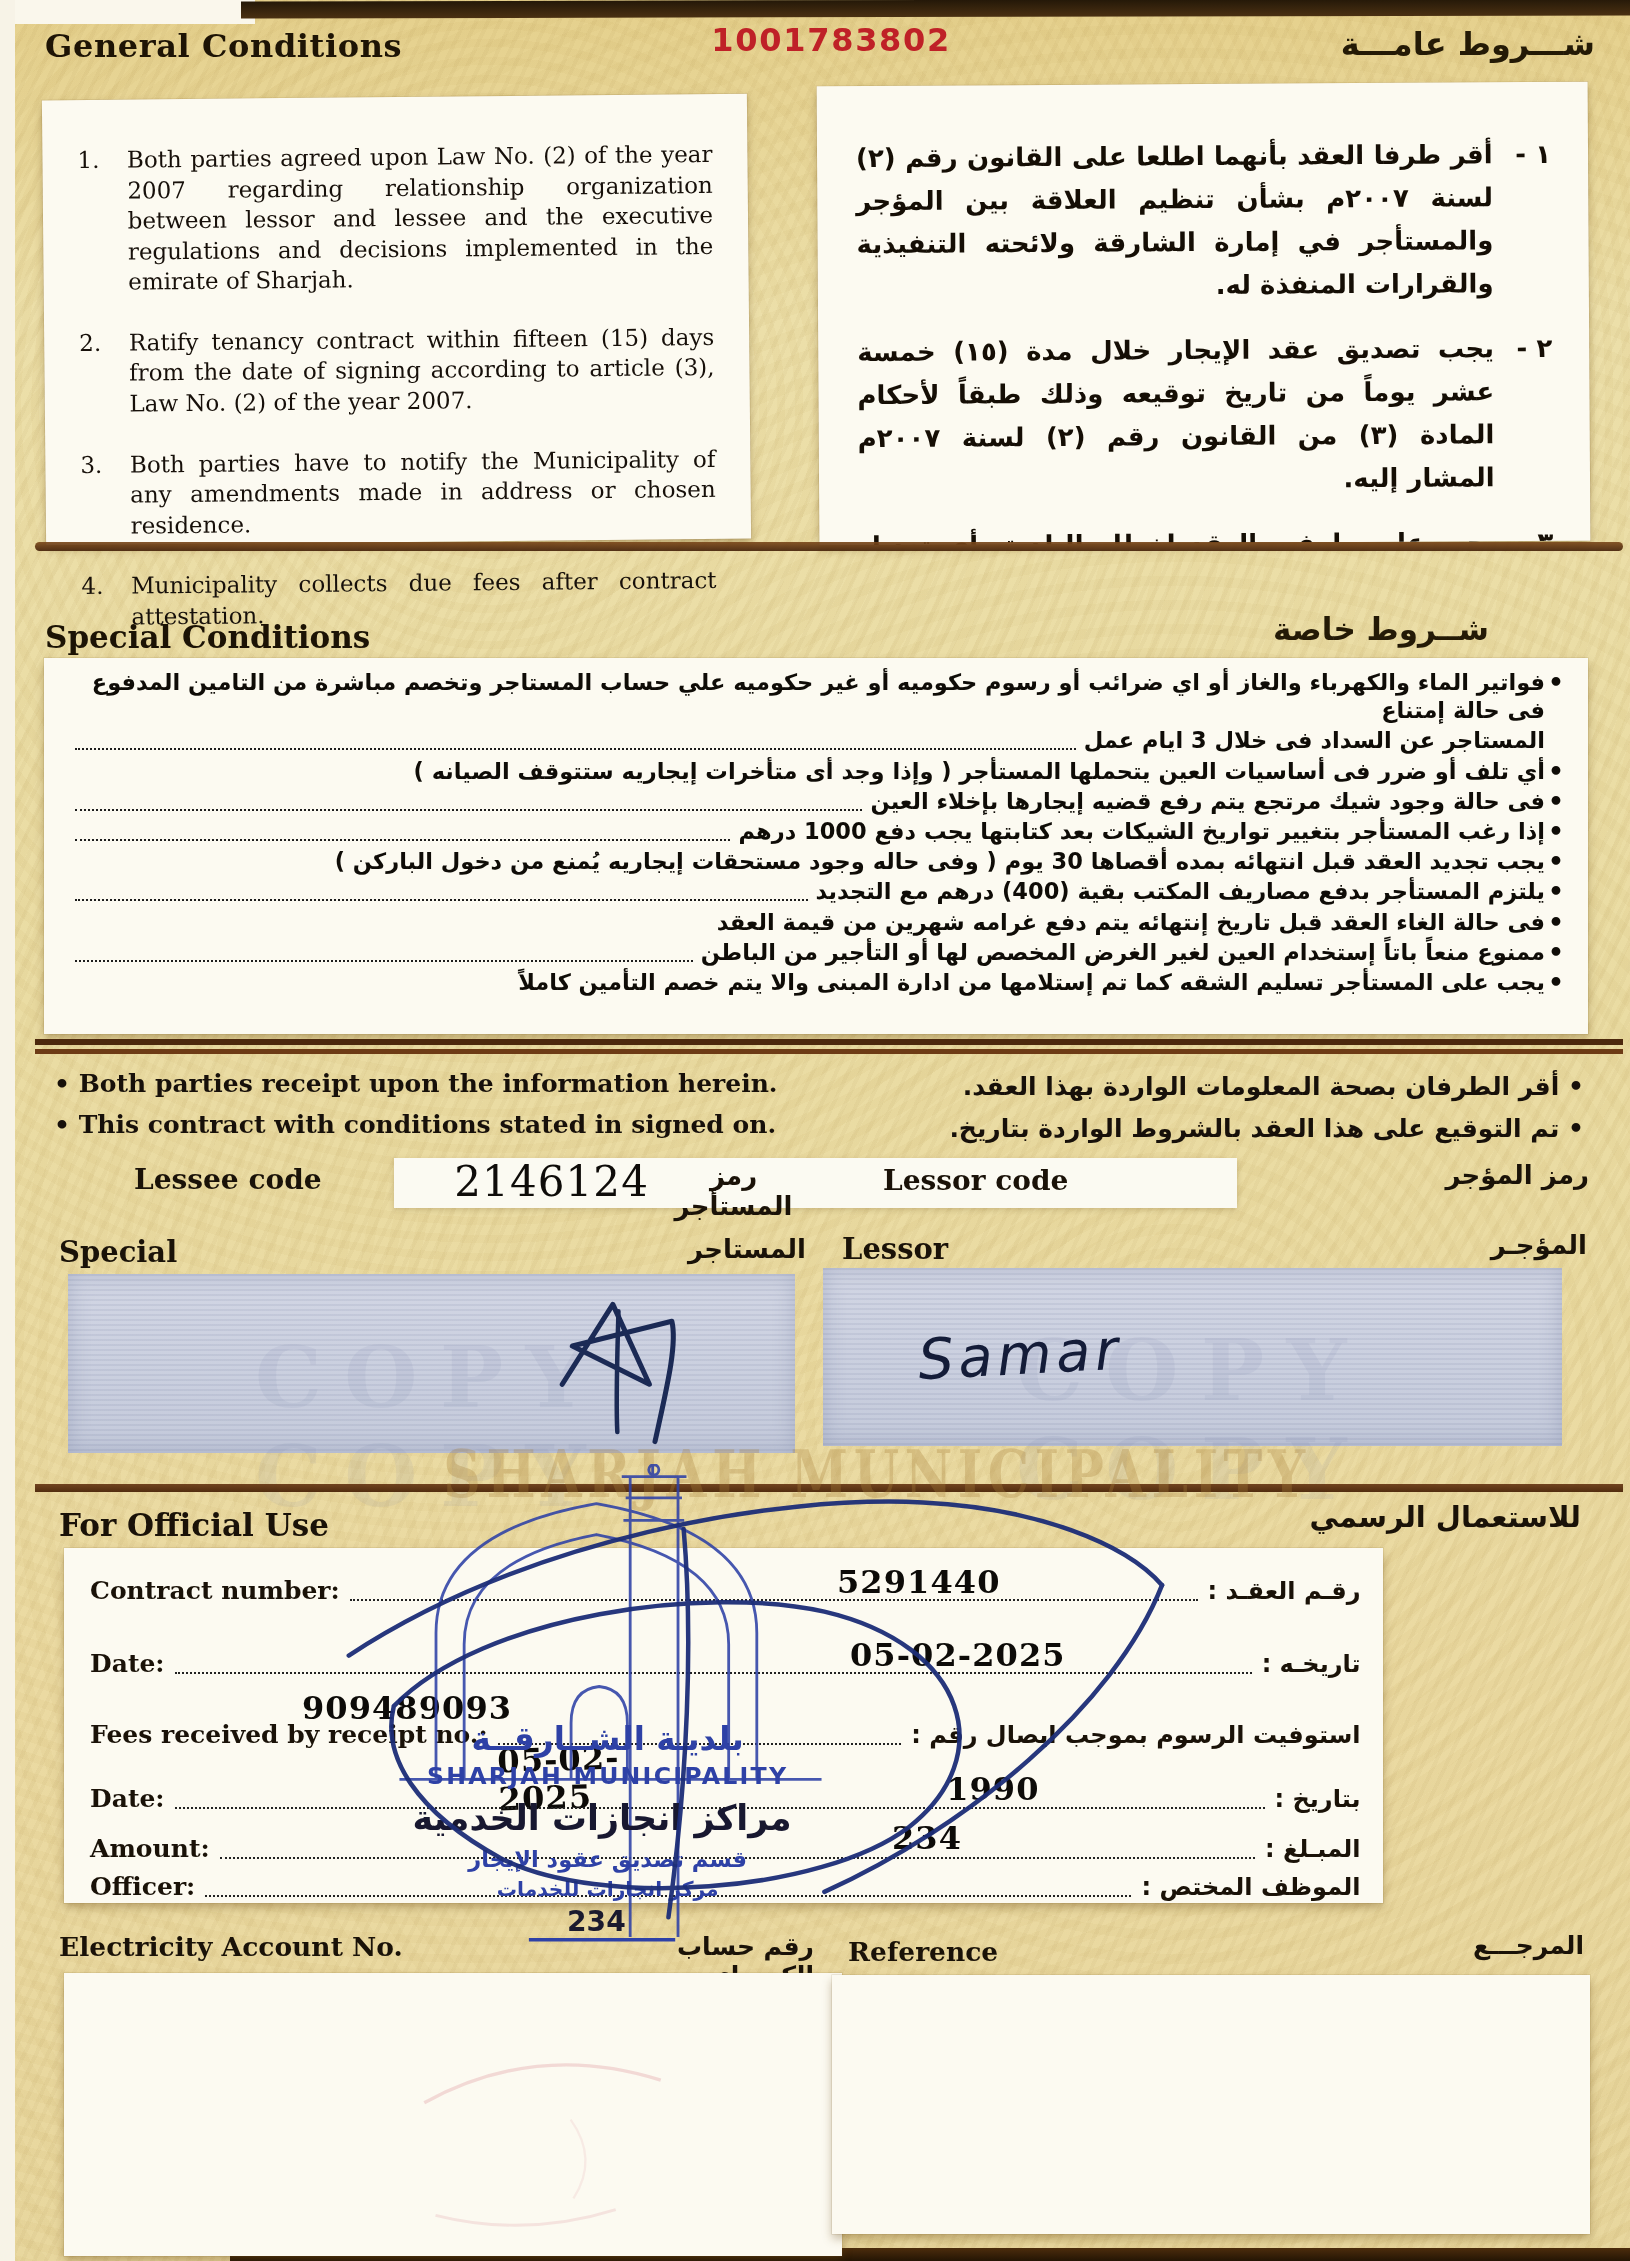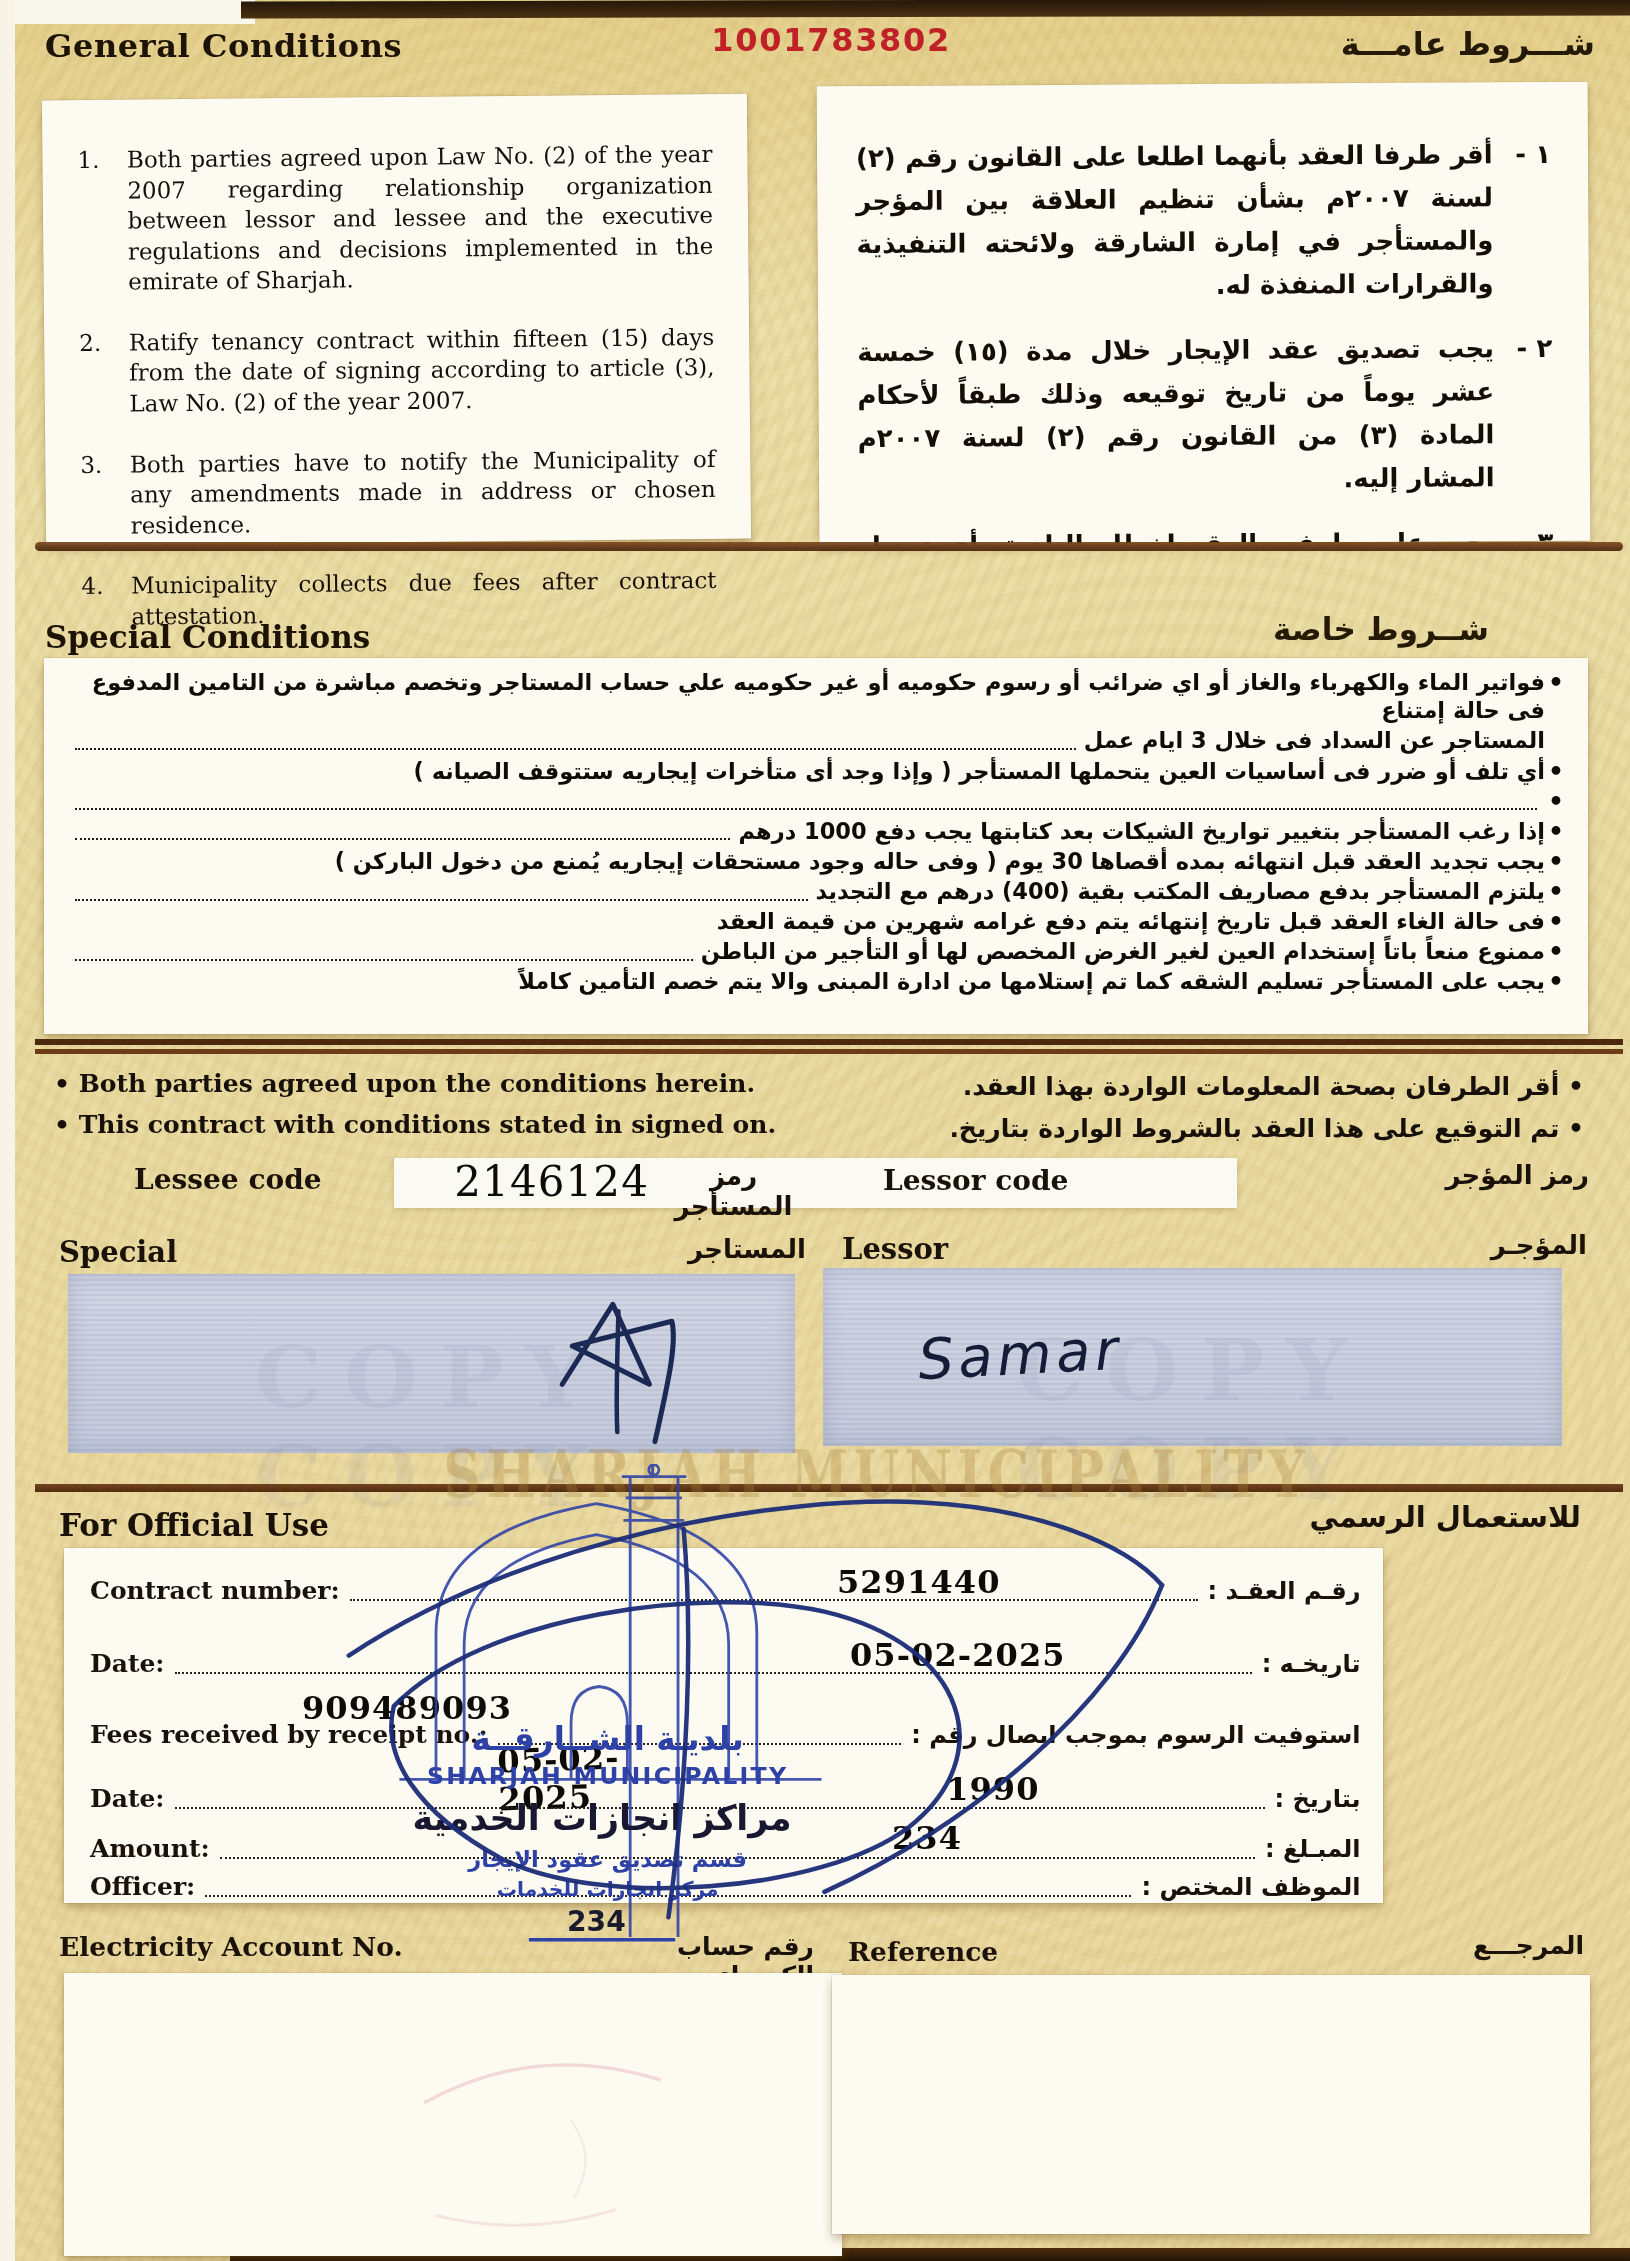--- a/index.html
+++ b/index.html
@@ -159,20 +159,21 @@
         <span class="t">فواتير الماء والكهرباء والغاز أو اي ضرائب أو رسوم حكوميه أو غير حكوميه علي حساب المستاجر وتخصم مباشرة من التامين المدفوع فى حالة إمتناع</span>
       </div>
     <div class="sc-line nob">
         <span class="t">المستاجر عن السداد فى خلال 3 ايام عمل</span>
         <span class="leader"></span>
       </div>
     <div class="sc-line bull">
         <span class="t">أي تلف أو ضرر فى أساسيات العين يتحملها المستأجر ( وإذا وجد أى متأخرات إيجاريه ستتوقف الصيانه )</span>
       </div>
     <div class="sc-line bull">
+        <span class="t">فى حالة وجود شيك مرتجع يتم رفع قضيه إيجارها بإخلاء العين</span>
         <span class="leader"></span>
       </div>
     <div class="sc-line bull">
         <span class="t">إذا رغب المستأجر بتغيير تواريخ الشيكات بعد كتابتها يجب دفع 1000 درهم</span>
         <span class="leader"></span>
       </div>
     <div class="sc-line bull">
         <span class="t">يجب تجديد العقد قبل انتهائه بمده أقصاها 30 يوم ( وفى حاله وجود مستحقات إيجاريه يُمنع من دخول الباركن )</span>
       </div>
     <div class="sc-line bull">
@@ -187,21 +188,21 @@
         <span class="leader"></span>
       </div>
     <div class="sc-line bull">
         <span class="t">يجب على المستأجر تسليم الشقه كما تم إستلامها من ادارة المبنى والا يتم خصم التأمين كاملاً</span>
       </div>
 
   </div>
 
   <div class="rule rule2"></div>
 
-  <div class="abs agree-en en" style="top:1069px;">Both parties agreed upon the conditions herein.</div>
+  <div class="abs agree-en en" style="top:1069px;">Both parties receipt upon the information herein.</div>
   <div class="abs agree-en en" style="top:1110px;">This contract with conditions stated in signed on.</div>
   <div class="abs agree-ar ar" style="top:1072px;">أقر الطرفان بصحة المعلومات الواردة بهذا العقد.</div>
   <div class="abs agree-ar ar" style="top:1114px;">تم التوقيع على هذا العقد بالشروط الواردة بتاريخ.</div>
 
   <div class="abs codes-strip"></div>
   <div class="abs lbl-lessee-code en">Lessee code</div>
   <div class="abs val-lessee-code en">2146124</div>
   <div class="abs lbl-lessee-code-ar ar">رمز المستأجر</div>
   <div class="abs lbl-lessor-code en">Lessor code</div>
   <div class="abs lbl-lessor-code-ar ar">رمز المؤجر</div>

